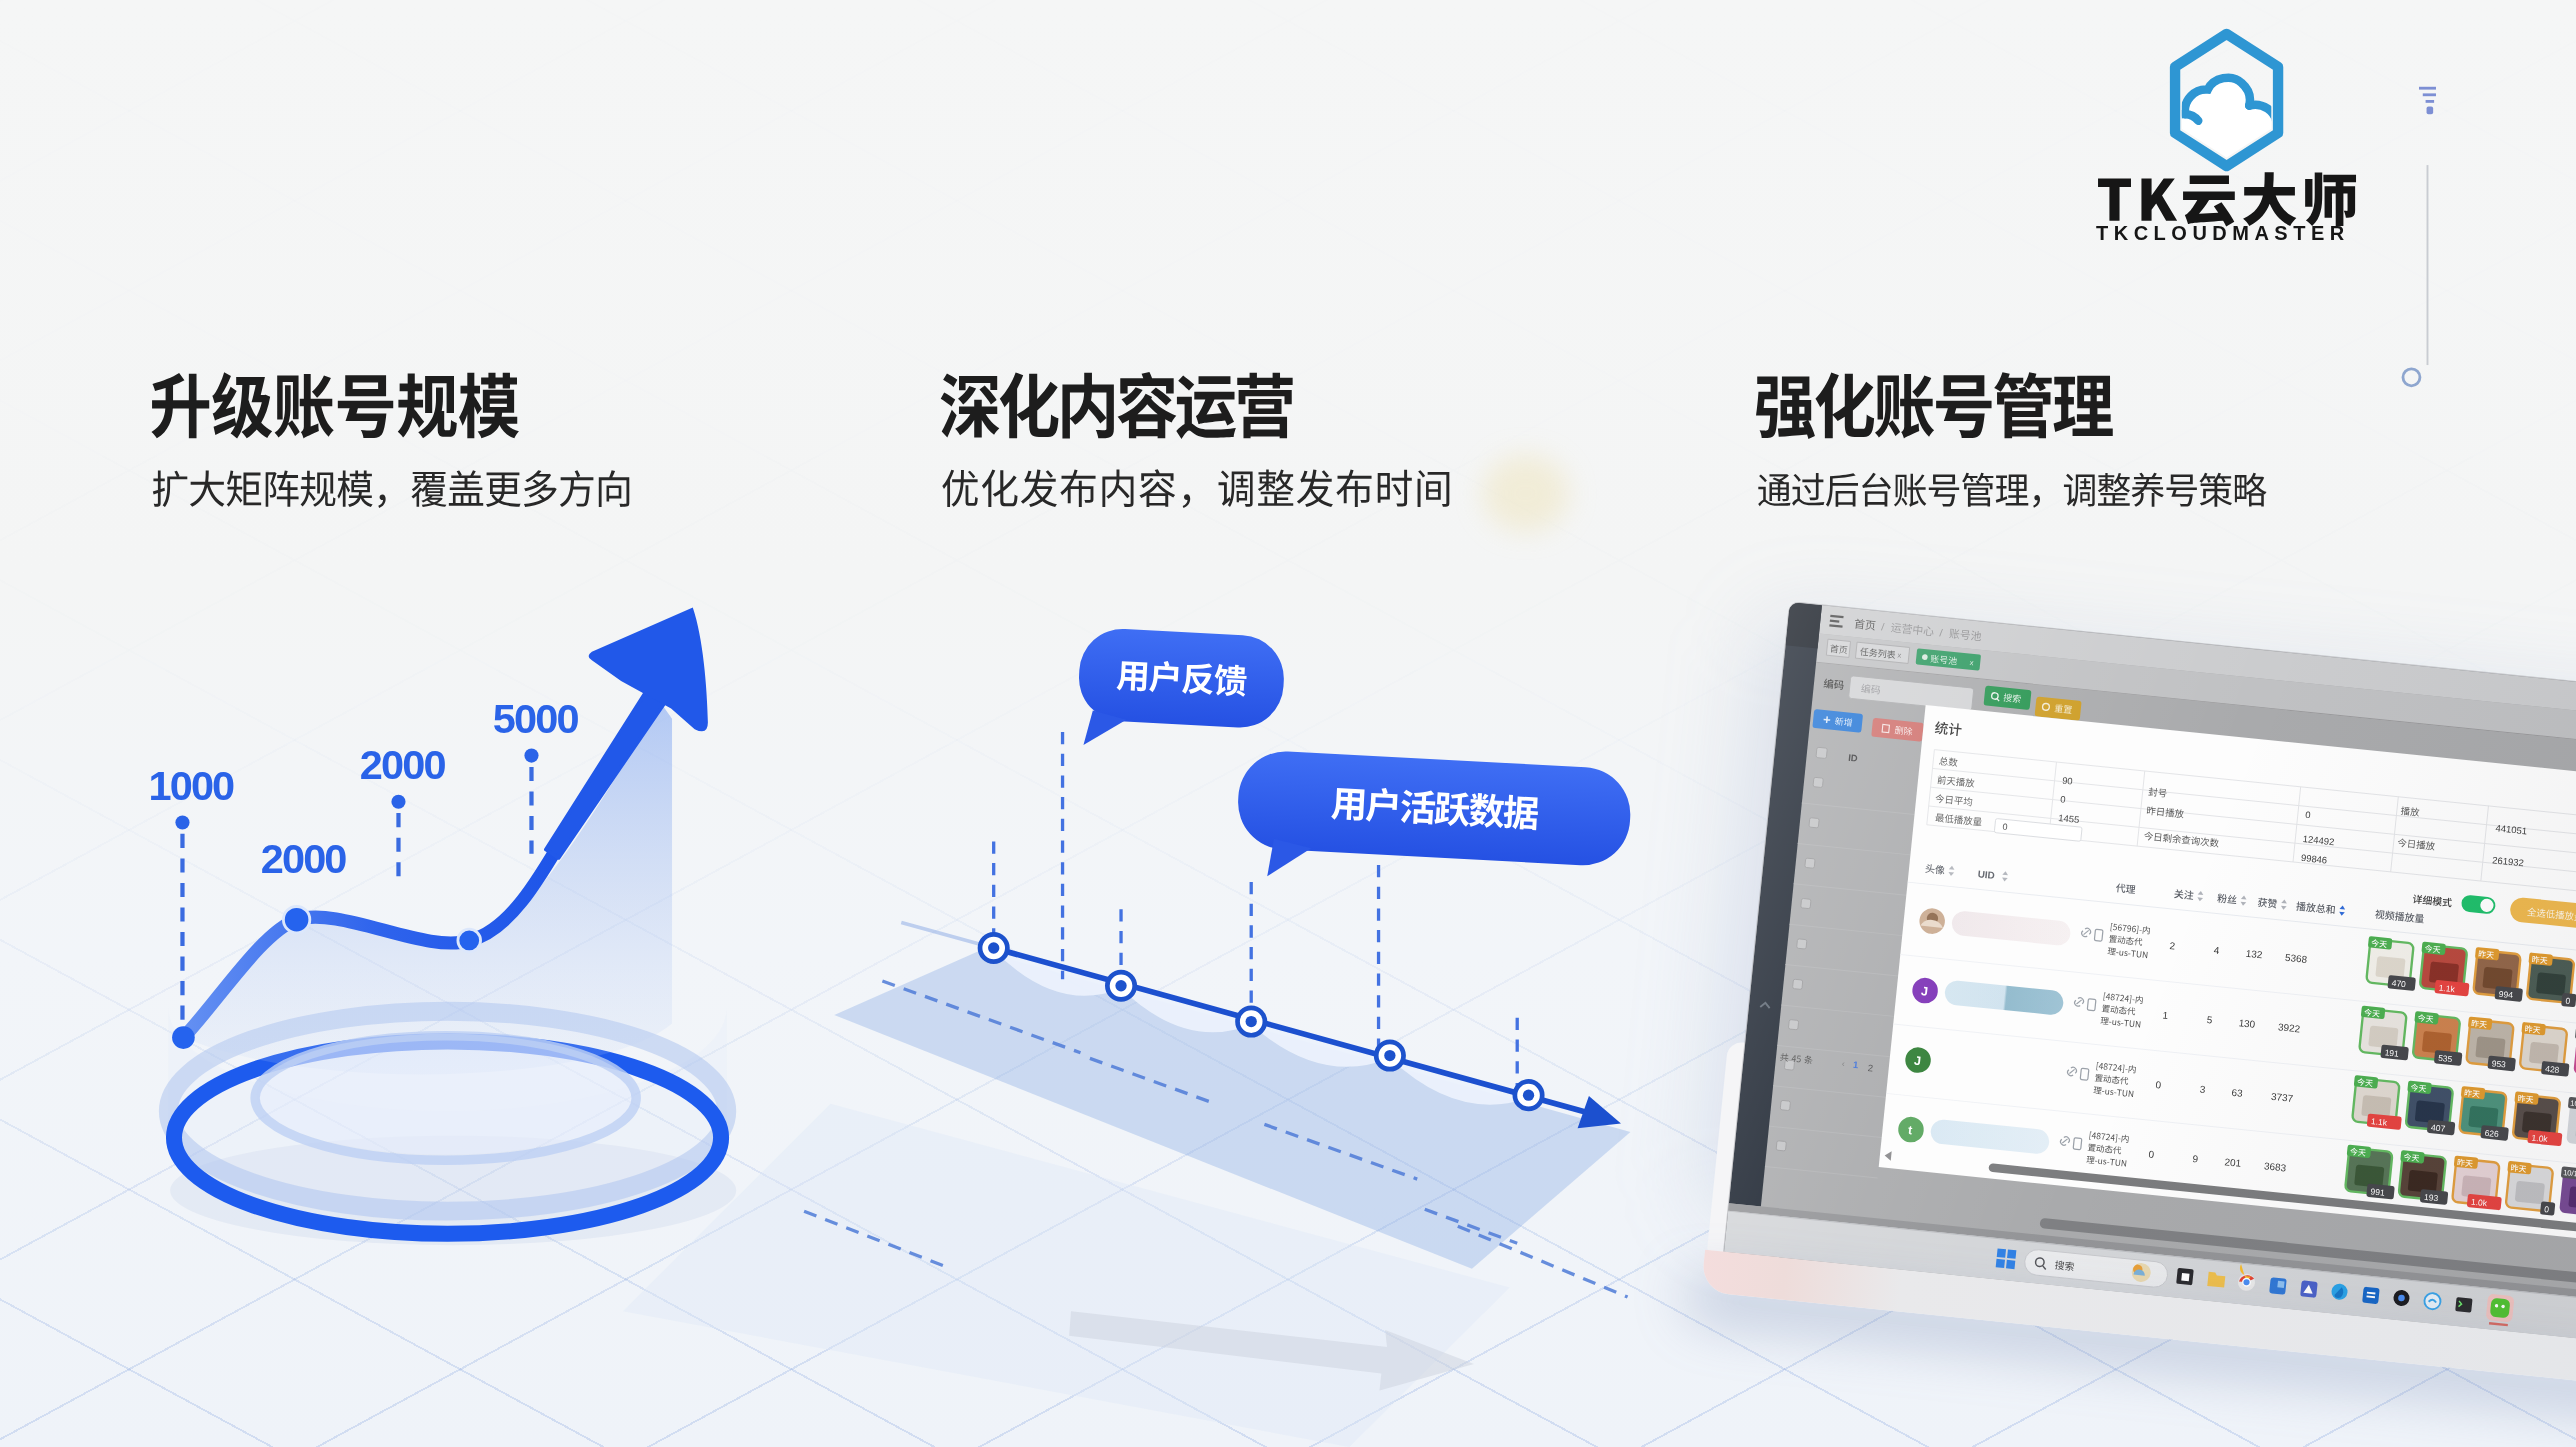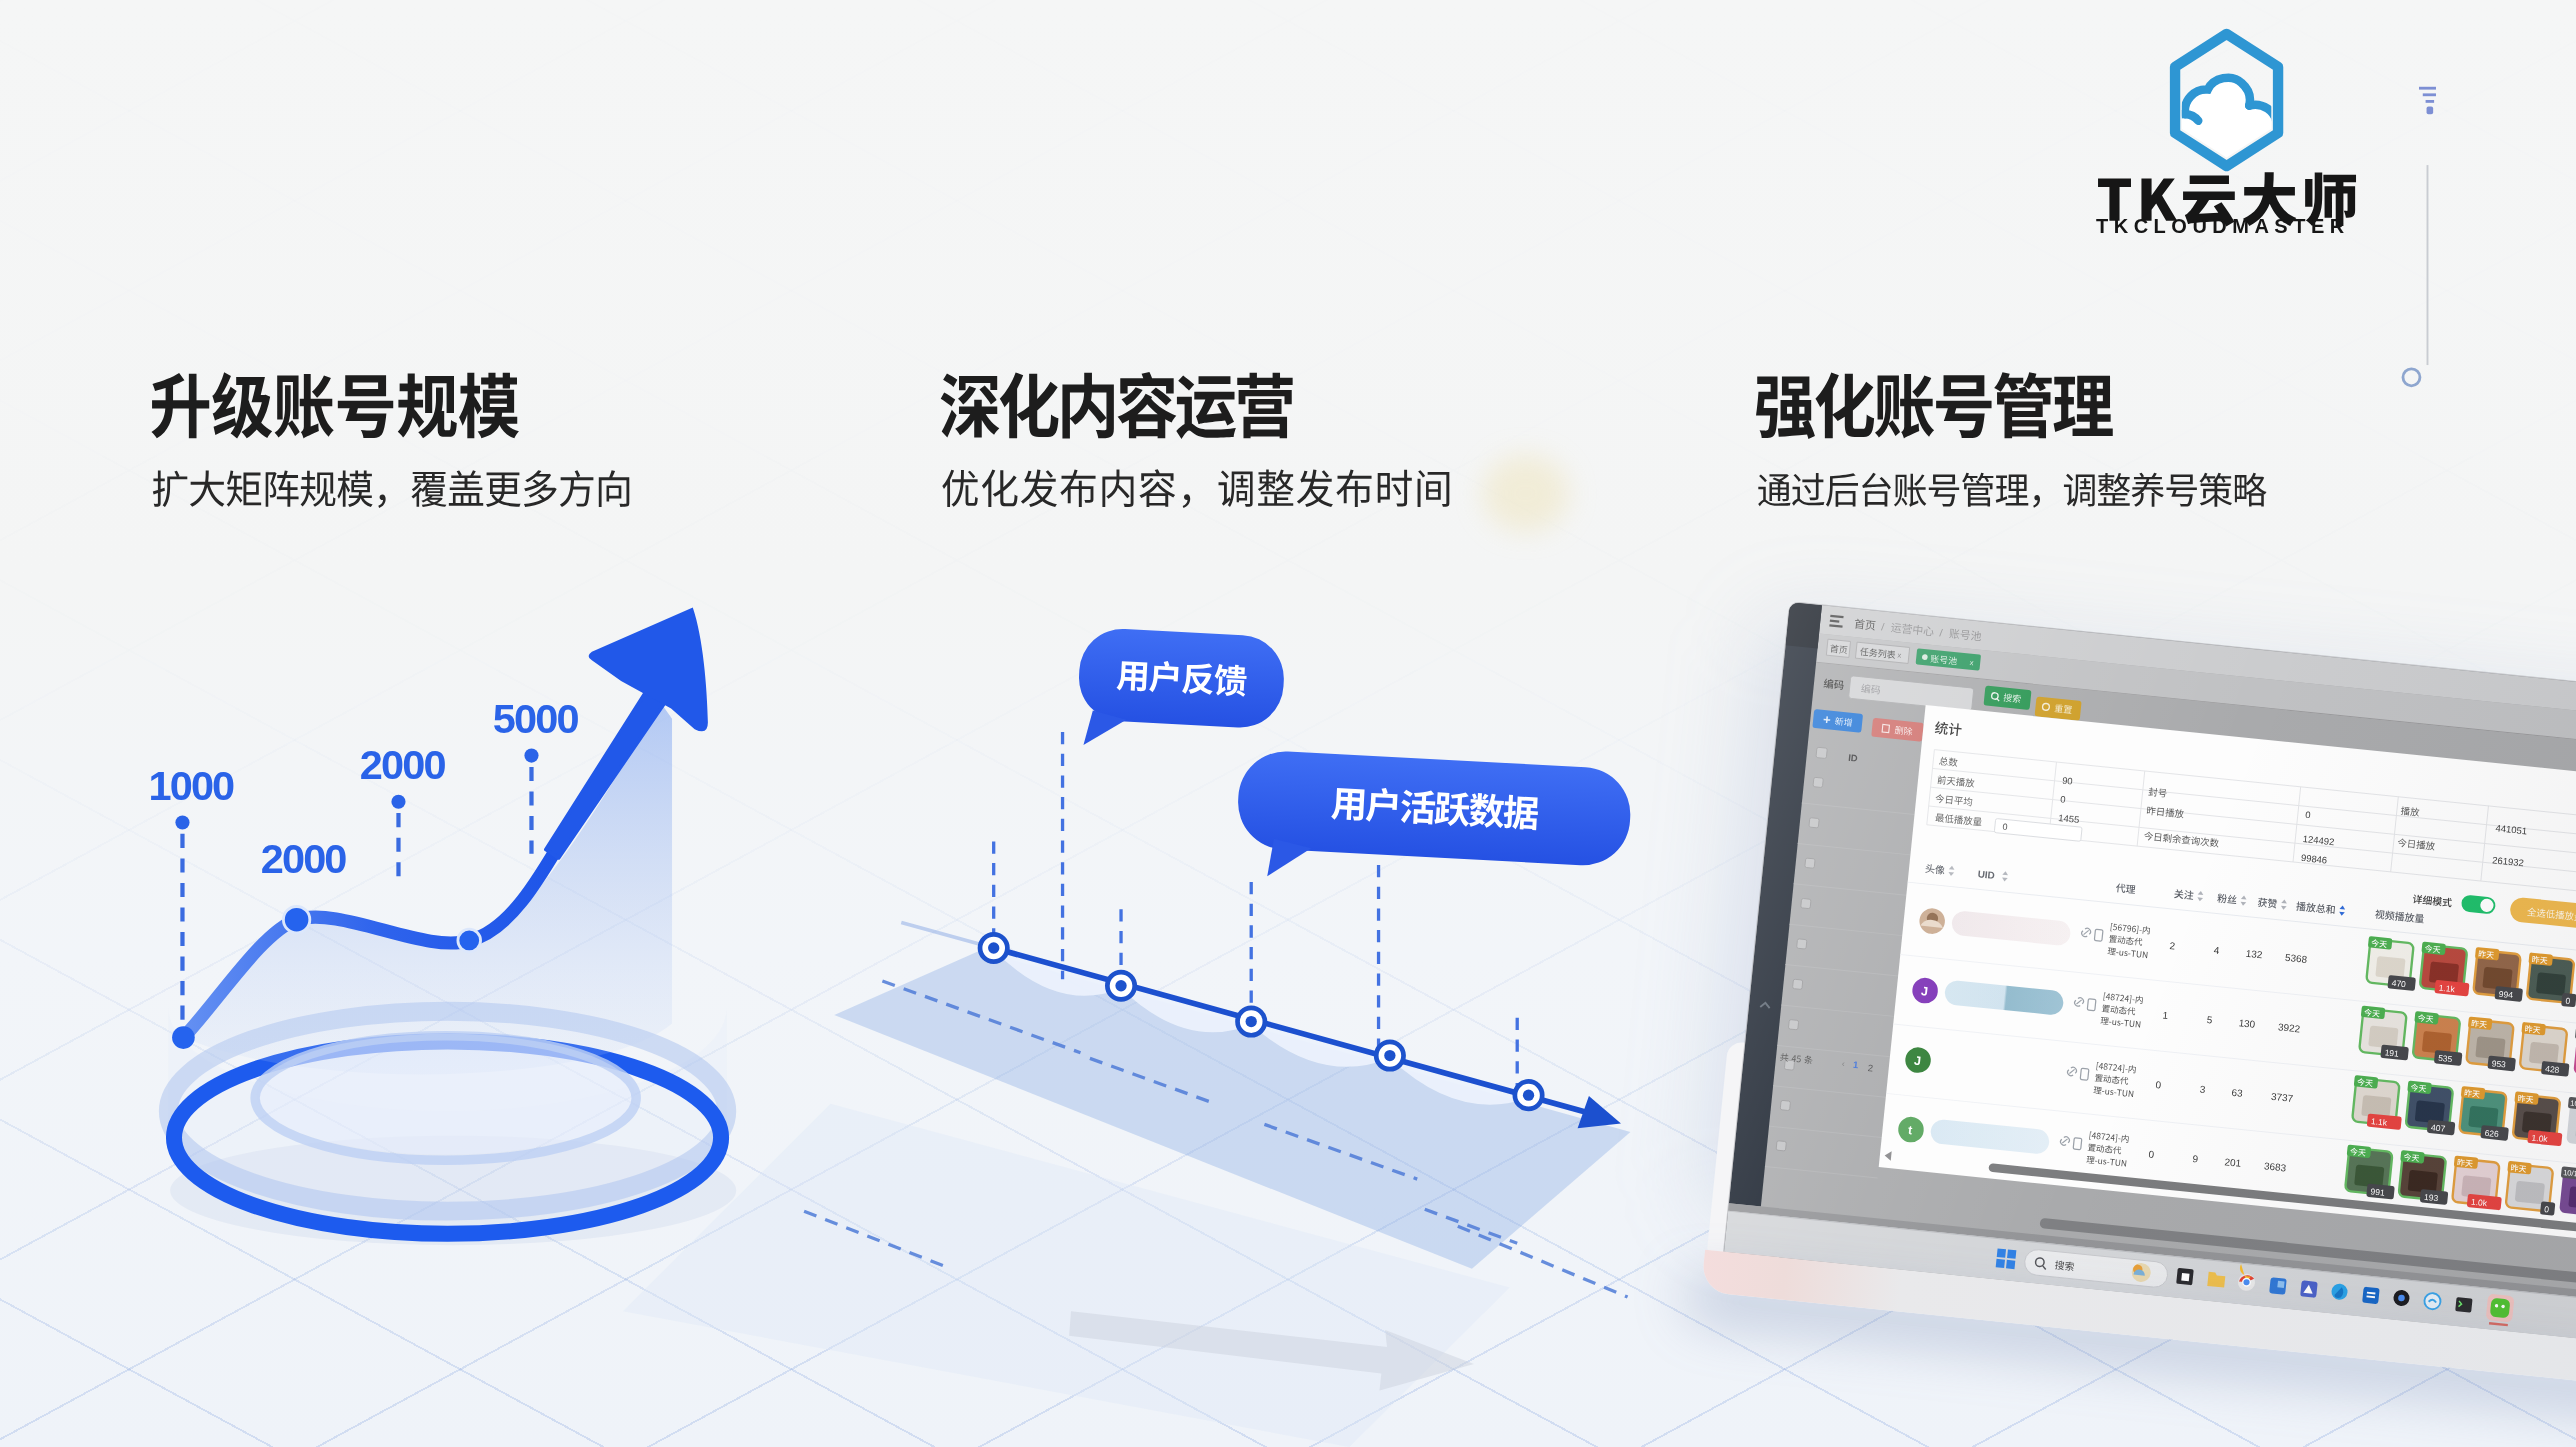--- a/index.html
+++ b/index.html
@@ -382,21 +382,21 @@
     <defs>
       <filter id="blur12" x="-80%" y="-80%" width="260%" height="260%">
         <feGaussianBlur stdDeviation="14"></feGaussianBlur>
       </filter>
     </defs>
     <ellipse cx="1617" cy="523" rx="46" ry="41" fill="#efe5bf" opacity=".55" filter="url(#blur12)"></ellipse>
     <g opacity=".5">
       <path d="M1135,1390 L1470,1428 L1468,1410 L1562,1446 L1462,1474 L1464,1456 L1133,1416 Z" fill="#ccd2dd"></path>
     </g>
   </svg>
-<div class="lat" style="left:2096px;top:215px;font-size:20px;font-weight:bold;letter-spacing:5.5px;color:#161616">TKCLOUDMASTER</div>
+<div class="lat" style="left:2096px;top:222px;font-size:20px;font-weight:bold;letter-spacing:5.5px;color:#161616">TKCLOUDMASTER</div>
 <div id="mshadow"></div>
 <div id="monitor">
     <div id="wedge"></div>
     <div id="screen"><svg width="1111" height="661" viewBox="0 0 1177 700">
         <defs>
 <linearGradient id="pill1" x1="0" y1="0" x2="1" y2="0">
             <stop offset="0" stop-color="#efe7ea"></stop>
             <stop offset="1" stop-color="#f6f0f1"></stop>
           </linearGradient>
 <linearGradient id="pill2" x1="0" y1="0" x2="1" y2="0">

